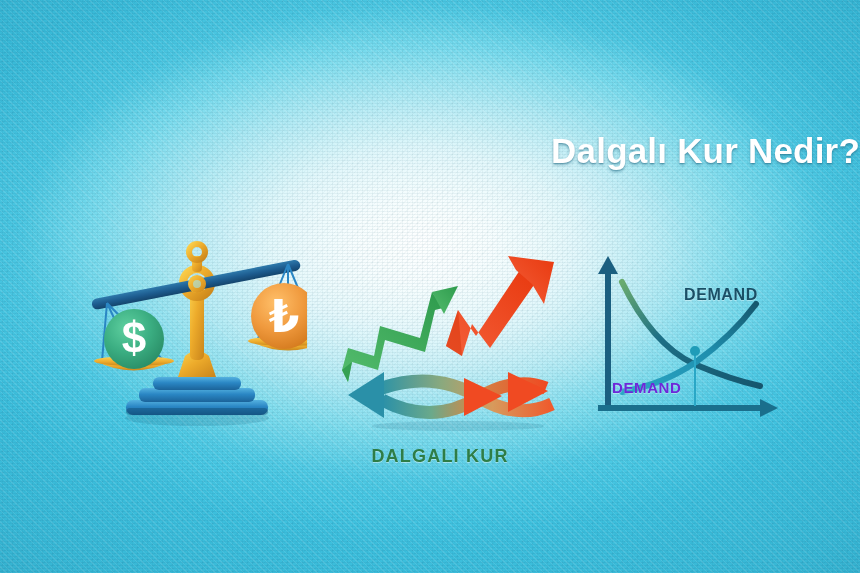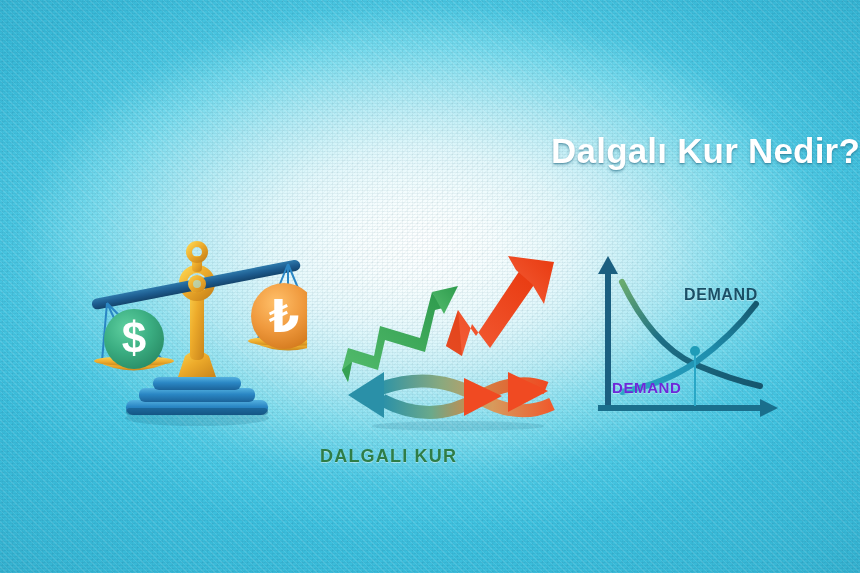--- a/index.html
+++ b/index.html
@@ -105,21 +105,21 @@
     text-shadow: 0 2px 3px rgba(40,110,135,0.45), 0 1px 1px rgba(30,100,130,0.35);
     user-select: none;
   }
 
   
   #dalgali-caption {
     position: absolute;
     left: 320px;
     width: 240px;
     top: 446px;
-    text-align: left;
+    text-align: center;
     font-size: 18px;
     font-weight: bold;
     letter-spacing: 1.2px;
     color: #2e7d46;
     text-shadow: 0 1px 1px rgba(255,255,255,0.45);
   }
 
   
   .sd-label {
     position: absolute;

